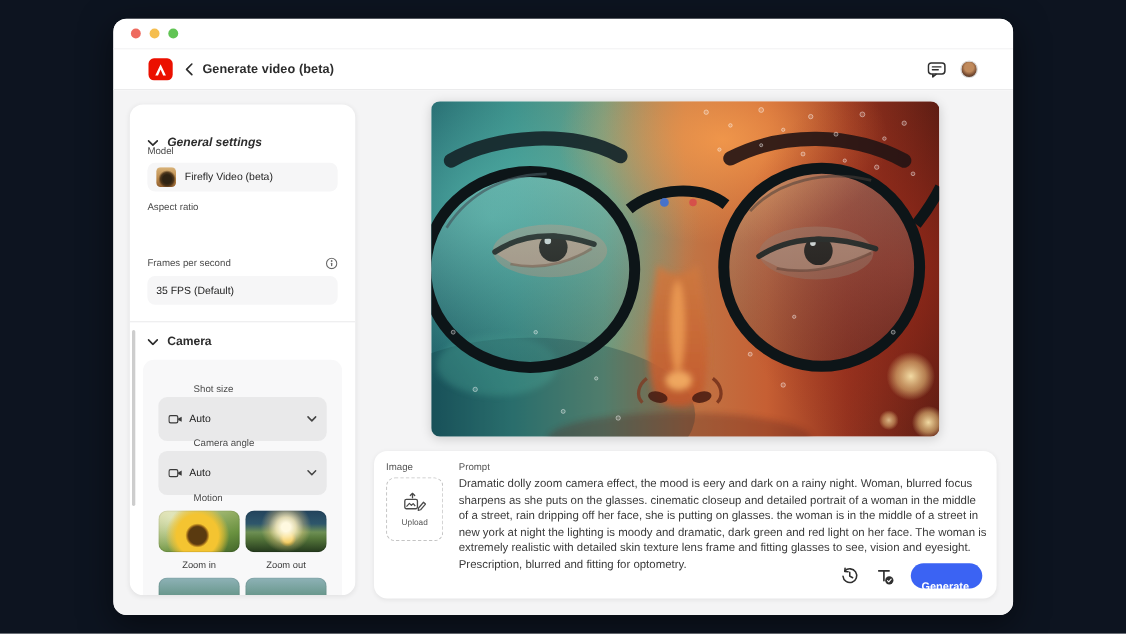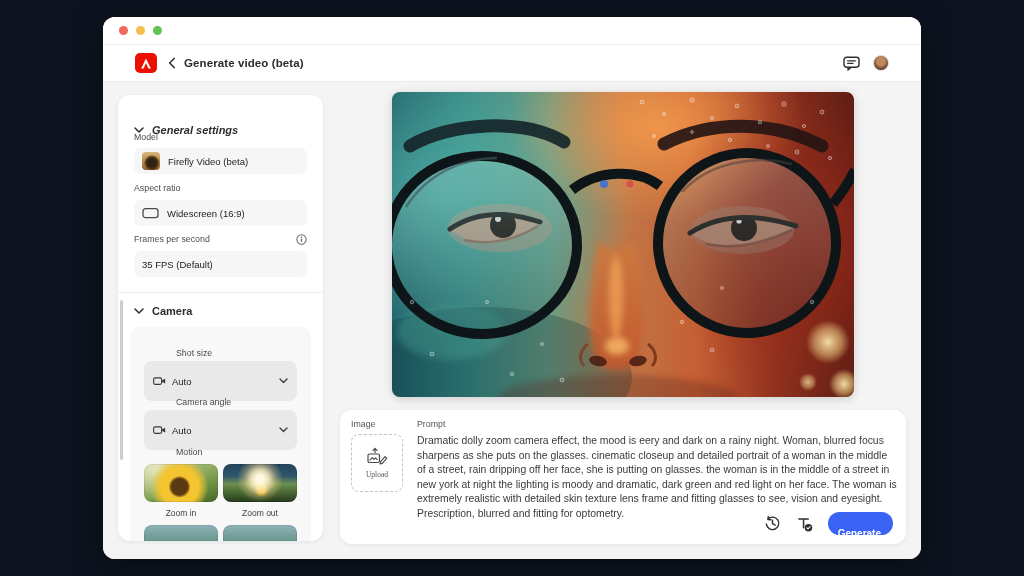--- a/index.html
+++ b/index.html
@@ -77,21 +77,21 @@
   .image-card { position:absolute; left:289px; top:10px; width:462px; height:305px;
     border-radius:8px; overflow:hidden; box-shadow:0 2px 10px rgba(0,0,0,.16); }
   .image-card svg { display:block; width:100%; height:100%; }
 
   
   .prompt-card { position:absolute; left:237px; top:328px; width:566px; height:134px;
     background:#fff; border-radius:12px; box-shadow:0 1px 5px rgba(0,0,0,.07); }
   .p-label { position:absolute; font-size:8.8px; color:#555; }
   .upload-box { position:absolute; left:11px; top:24px; width:52px; height:58px;
     border:1px dashed #c4c4c4; border-radius:8px; display:flex; flex-direction:column;
-    align-items:center; justify-content:center; gap:4px; cursor:pointer;font-family:Liberation Serif, serif; }
+    align-items:center; justify-content:center; gap:4px; cursor:pointer; }
   .upload-box .uplabel { font-size:7.5px; color:#555; }
   .prompt-text { position:absolute; left:77px; top:24px; width:480px;
     font-size:10.4px; line-height:14.6px; color:#3a3a3a; cursor:text; }
   .actions { position:absolute; right:13px; bottom:9px; display:flex; align-items:center; gap:15px; }
   .iconbtn { display:flex; align-items:center; cursor:pointer; }
   .gen-btn { height:23px; padding:0 12px 0 10px; border-radius:12px;
     background:var(--accent,#3b63f3); color:#fff; display:flex; align-items:center; gap:16px;
     font-size:10px; font-weight:bold; border:none; cursor:pointer;flex-direction:column; }
 </style>
 </head>
@@ -141,26 +141,20 @@
         <div class="sec-title">General settings</div>
       </div>
 
       <div class="fld-label" style="top:37px;">Model</div>
       <div class="sel-row" style="top:53px;">
         <div class="model-thumb"></div>
         <span>Firefly Video (beta)</span>
       </div>
 
       <div class="fld-label" style="top:88px;">Aspect ratio</div>
-      <div class="sel-row" style="top:105px;">
-        <svg width="17" height="12" viewBox="0 0 17 12">
-            <rect x="1" y="1.6" width="15" height="9" rx="2.6" fill="none" stroke="#4a4a4a" stroke-width="1.3"></rect>
-          </svg>
-        <span>Widescreen (16:9)</span>
-      </div>
 
       <div class="fld-label" style="top:139px;">Frames per second</div>
       <div style="position:absolute; right:16px; top:139px; display:flex;">
         <svg width="11" height="11" viewBox="0 0 12 12">
             <circle cx="6" cy="6" r="5.1" fill="none" stroke="#6a6a6a" stroke-width="1.1"></circle>
             <circle cx="6" cy="3.6" r=".9" fill="#6a6a6a"></circle>
             <rect x="5.35" y="5.2" width="1.3" height="3.5" rx=".6" fill="#6a6a6a"></rect>
           </svg>
       </div>
       <div class="sel-row" style="top:156px;">

